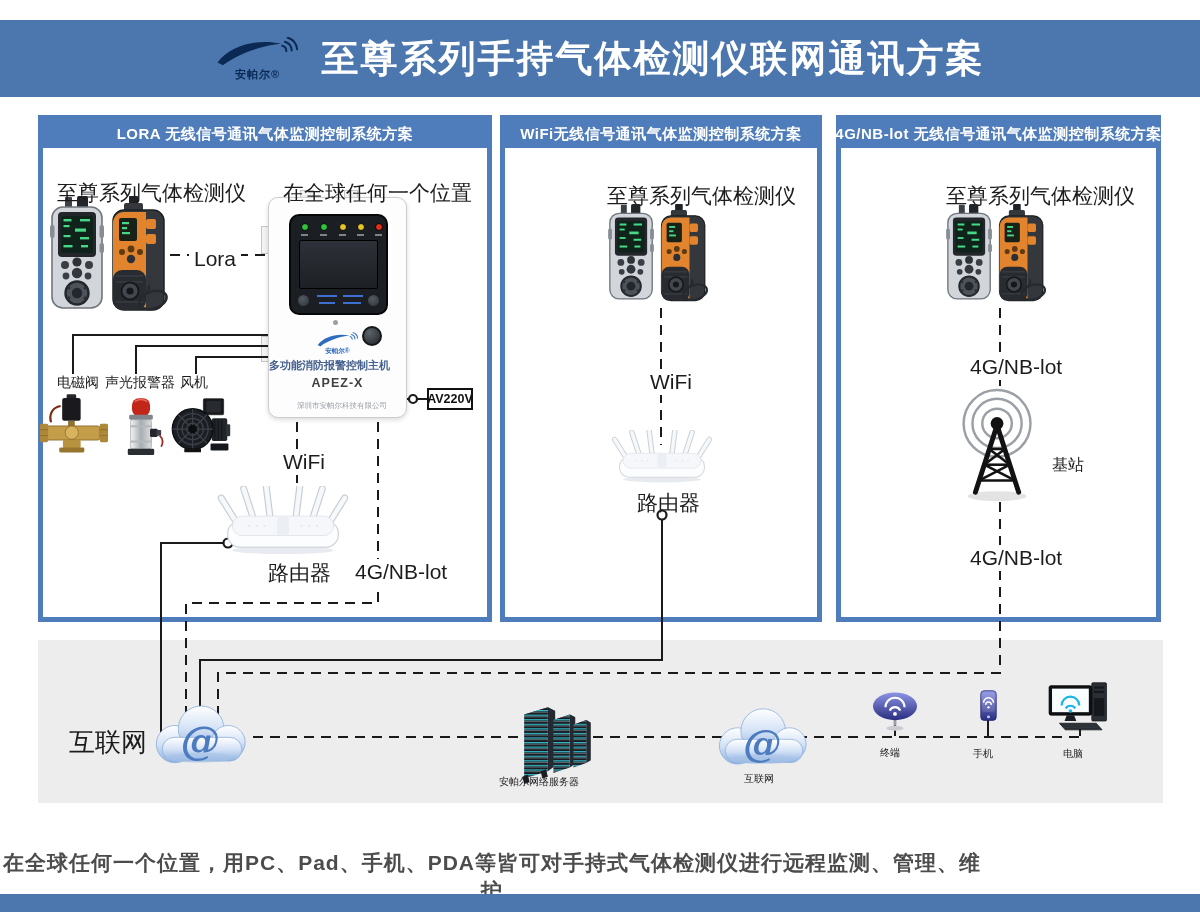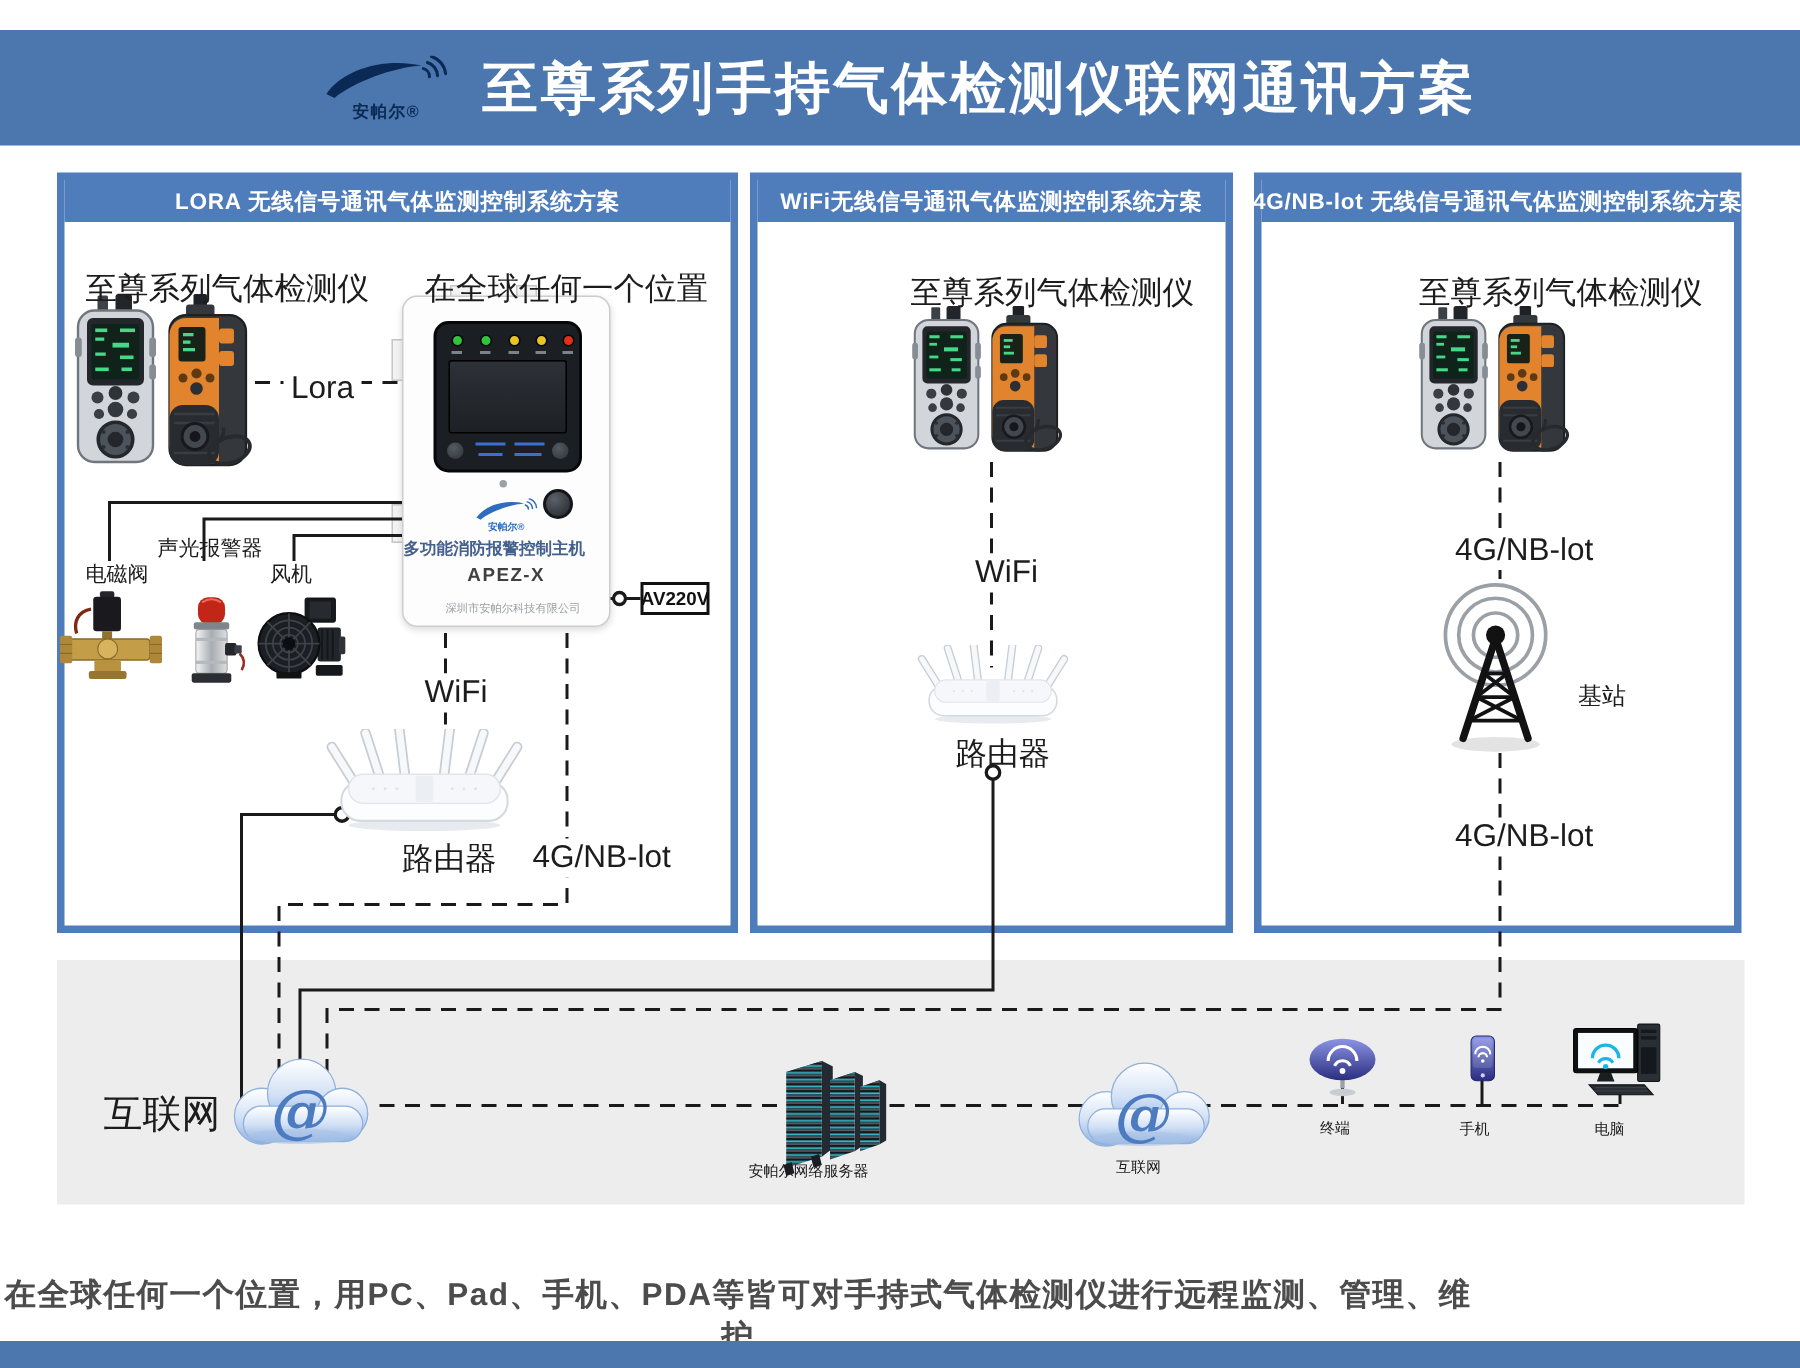--- a/index.html
+++ b/index.html
@@ -423,21 +423,21 @@
       <use href="#sym-phone"></use>
     </svg>
   <svg class="icon-svg" style="left:1046px;top:682px" width="68" height="53">
       <use href="#sym-computer"></use>
     </svg>
 
   <div class="lbl" style="left:57px;top:180px">至尊系列气体检测仪</div>
   <div class="lbl" style="left:283px;top:180px">在全球任何一个位置</div>
   <div class="lbl bgw" style="left:189px;top:246px">Lora</div>
   <div class="lbl sm" style="left:57px;top:374px">电磁阀</div>
-  <div class="lbl sm" style="left:105px;top:357px">声光报警器</div>
+  <div class="lbl sm" style="left:105px;top:374px">声光报警器</div>
   <div class="lbl sm" style="left:180px;top:374px">风机</div>
   <div class="lbl bgw" style="left:278px;top:449px">WiFi</div>
   <div class="lbl" style="left:268px;top:560px">路由器</div>
   <div class="lbl bgw" style="left:350px;top:559px">4G/NB-lot</div>
 
   <div class="lbl" style="left:607px;top:183px">至尊系列气体检测仪</div>
   <div class="lbl bgw" style="left:645px;top:369px">WiFi</div>
   <div class="lbl" style="left:637px;top:490px">路由器</div>
 
   <div class="lbl" style="left:946px;top:183px">至尊系列气体检测仪</div>

